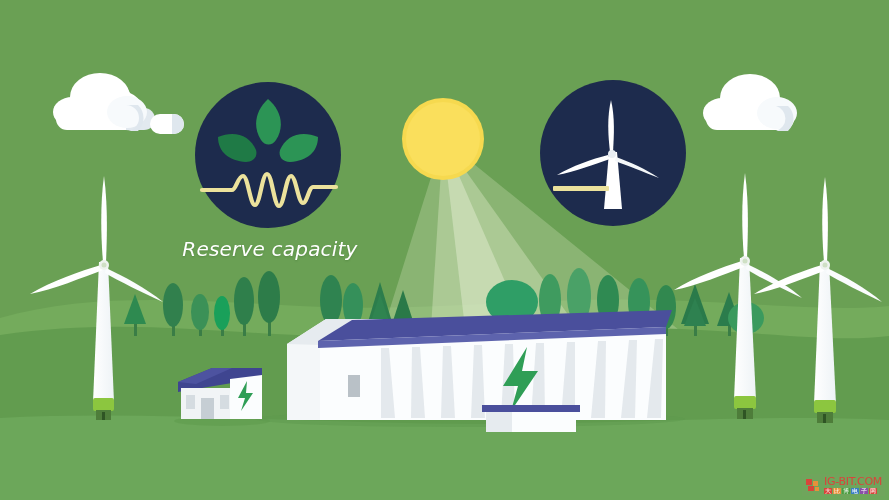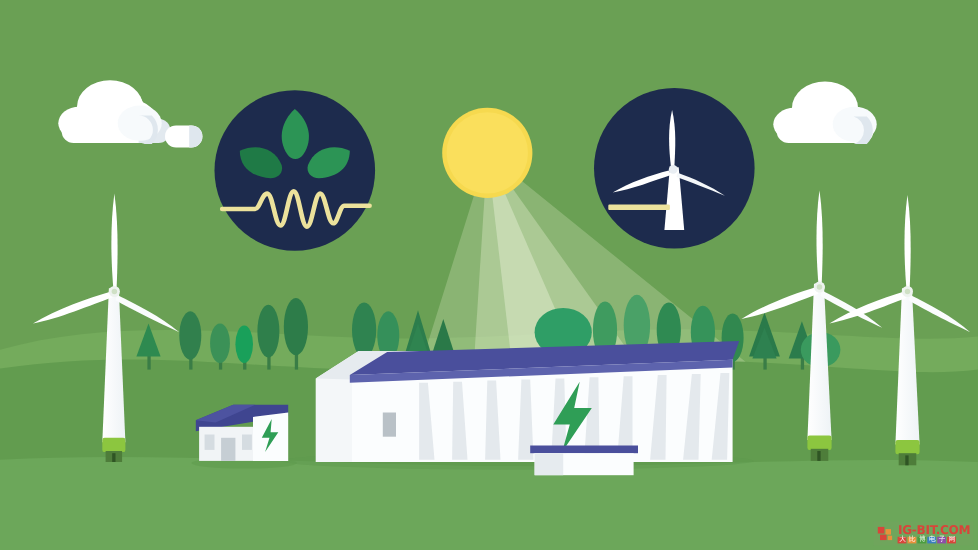--- a/index.html
+++ b/index.html
@@ -61,21 +61,21 @@
     position: relative;
     flex: 0 0 auto;
   }
   #watermark .wm-text {
     display: flex;
     flex-direction: column;
     line-height: 1;
   }
   #watermark .wm-title {
     font-family: "DejaVu Sans", sans-serif;
-    font-weight: bold;
+    font-weight: normal;
     font-size: 11px;
     color: #d8453a;
     letter-spacing: -0.3px;
   }
   #watermark .wm-sub {
     margin-top: 1px;
     display: flex;
     gap: 1px;
   }
   #watermark .wm-sub span {
@@ -331,20 +331,21 @@
 
       <path d="M610,152 C608,135 607,117 611,100 C615,117 614,135 613,152 Z" fill="#ffffff"></path>
       <path d="M608,155 C592,159 572,166 557,175 C574,172 595,164 610,159 Z" fill="#ffffff"></path>
       <path d="M616,157 C630,162 646,169 659,178 C644,172 626,165 615,161 Z" fill="#f4f7f9"></path>
       <circle cx="612" cy="154" r="4" fill="#e9eef3"></circle>
 
       <rect x="553" y="186" width="56" height="5" rx="1" fill="#ece29c"></rect>
     </g>
   </svg>
 
+  <div class="label" id="label-reserve">Reserve capacity</div>
 
   <div id="watermark">
     <span class="wm-logo">
       <svg width="16" height="16" viewBox="0 0 16 16">
         <rect x="1" y="2" width="6" height="6" fill="#d8453a"></rect>
         <rect x="8" y="4" width="5" height="5" fill="#e8913a"></rect>
         <rect x="3" y="9" width="6" height="5" fill="#d8453a"></rect>
         <rect x="10" y="10" width="4" height="4" fill="#e8913a"></rect>
       </svg>
     </span>

